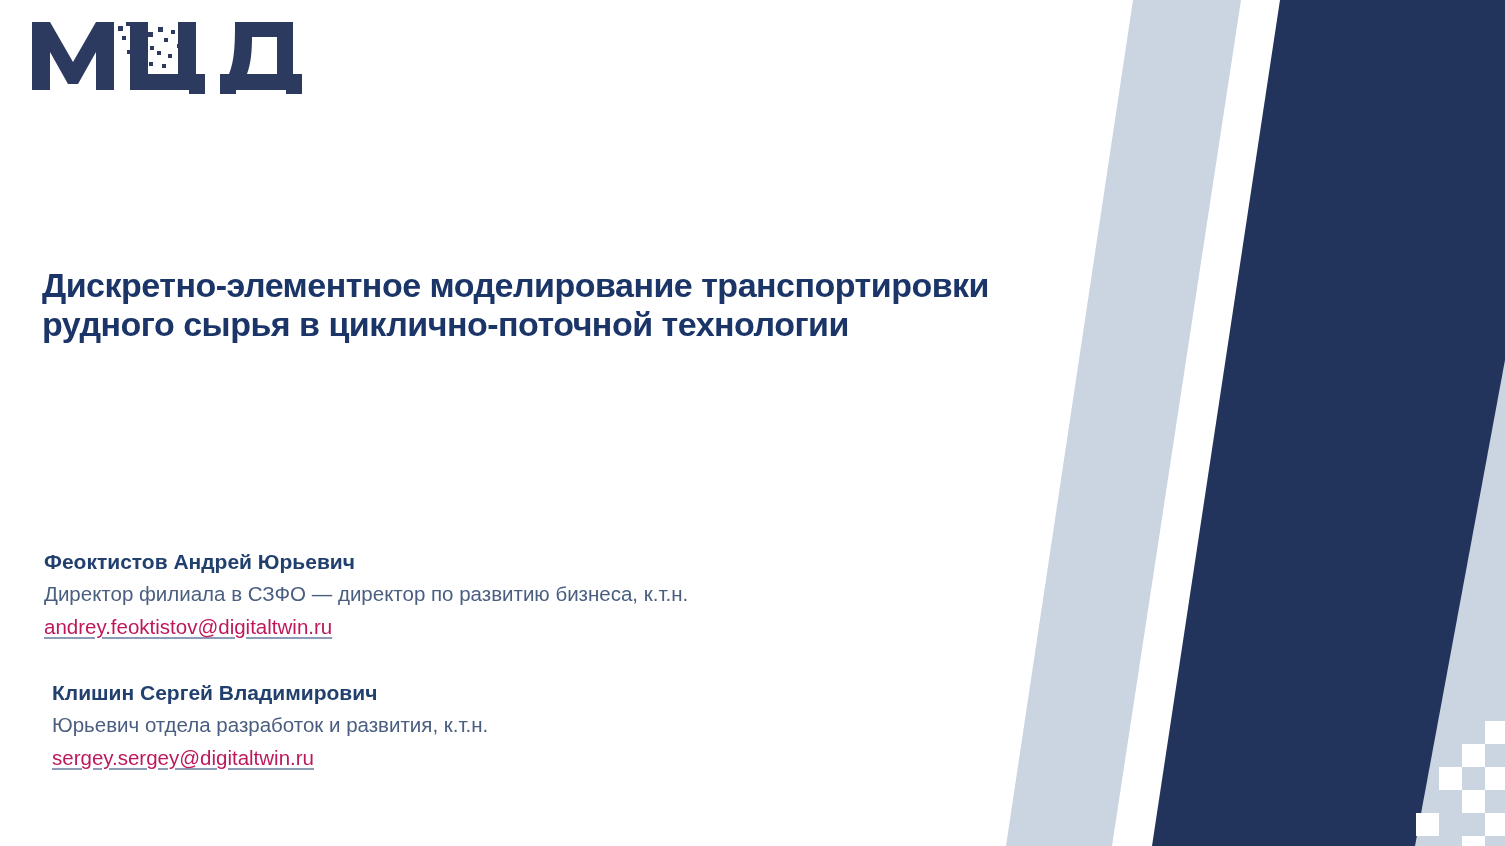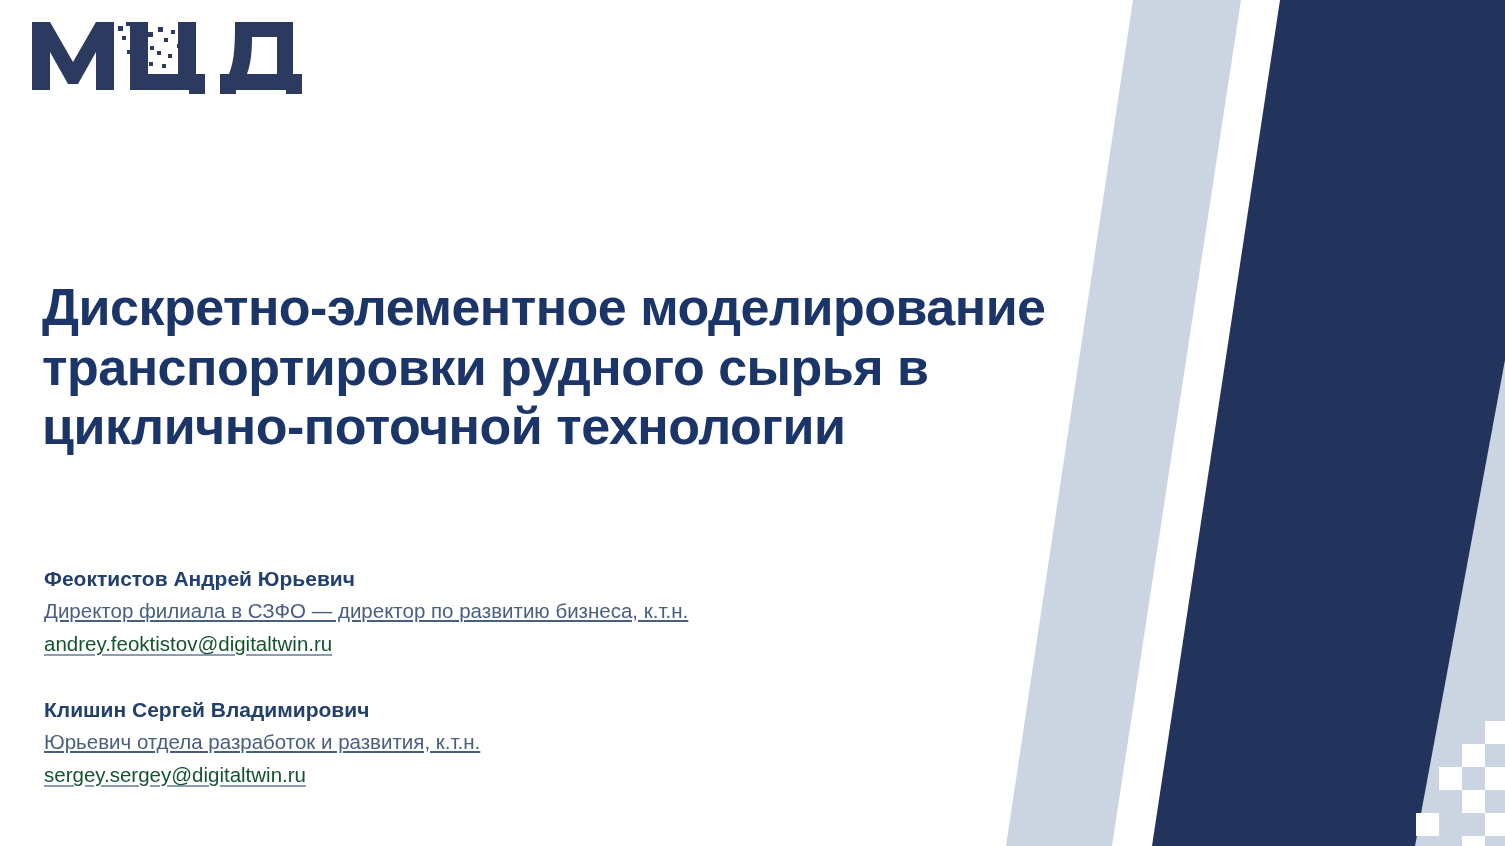--- a/index.html
+++ b/index.html
@@ -57,55 +57,54 @@
     height: 135px;
   }
   .anniv svg { display: block; width: 190px; height: 135px; }
 
   
   .title {
     position: absolute;
     left: 42px;
     top: 243px;
     width: 1015px;
-    font-size: 52px;
+    font-size: 34px;
     font-weight: 700;
     line-height: 1.15;
     letter-spacing: -0.5px;
     color: #1b3568;
   }
 
   
   .authors {
     position: absolute;
     left: 44px;
-    top: 563px;
+    top: 546px;
     width: 900px;
   }
-  .author + .author { margin-top: 34px; }
+  .author + .author { margin-top: 34px; margin-left: 8px; }
   .author-name {
     font-size: 21px;
     font-weight: 700;
     line-height: 1.5;
     color: #22406e;
   }
   .author-role {
     font-size: 20.5px;
     font-weight: 400;
     line-height: 1.55;
     color: #4a5e80;
-    text-decoration: underline;
   }
   .author-email {
     display: inline-block;
     margin-top: 2px;
     font-size: 20.5px;
     font-weight: 400;
     line-height: 1.55;
-    color: #14532d;
+    color: #be185d;
     text-decoration: underline;
     text-decoration-color: #8d9cb5;
     text-underline-offset: 3px;
     cursor: pointer;
   }
 </style>
 </head>
 <body>
 
 <div class="slide">

